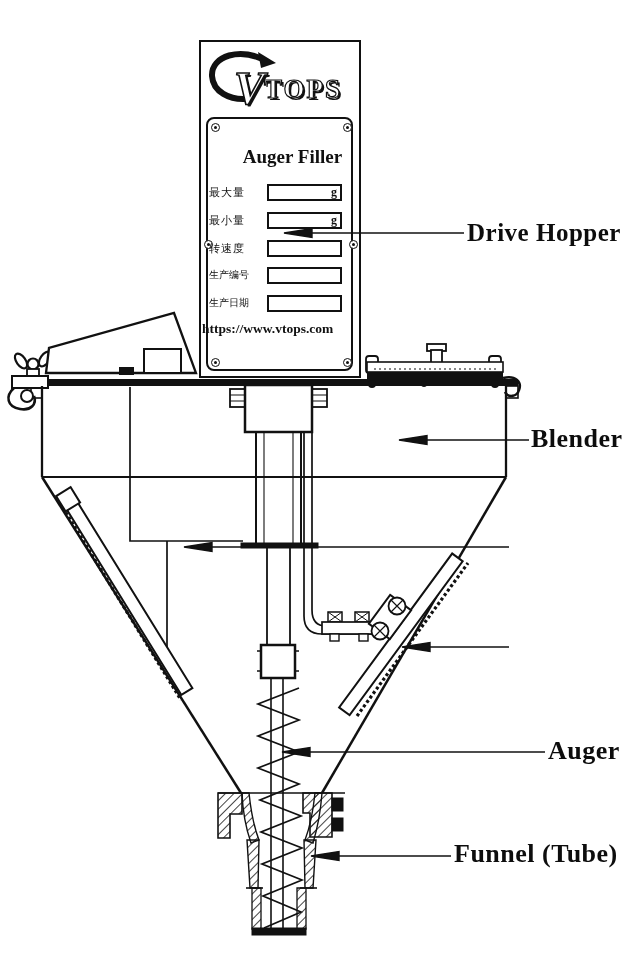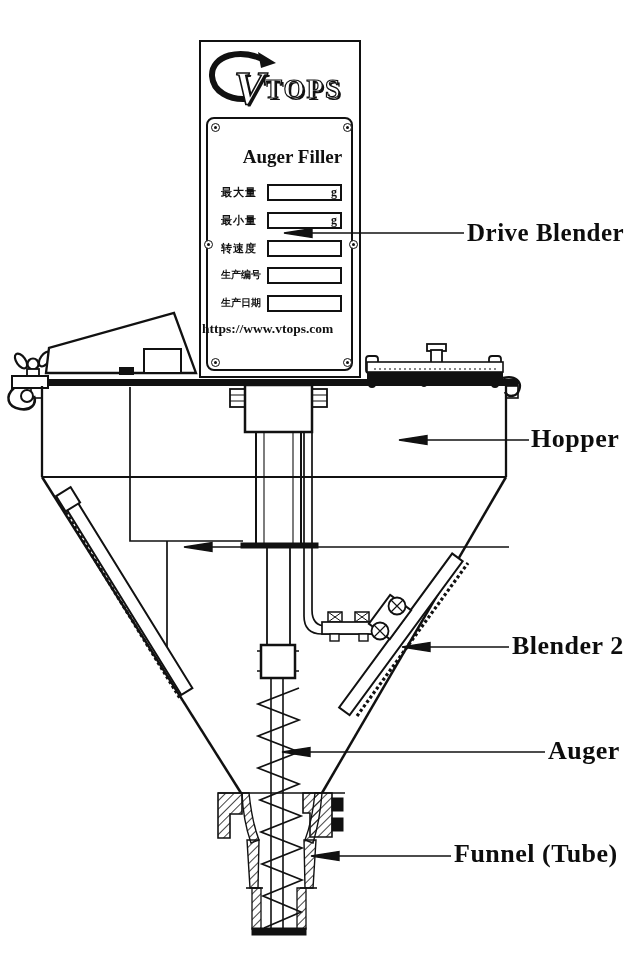--- a/index.html
+++ b/index.html
@@ -14,22 +14,22 @@
   .cbox{position:absolute;z-index:2;left:199px;top:40px;width:158px;height:334px;
         border:2.6px solid #111;background:transparent;}
   .panel{position:absolute;z-index:2;left:206px;top:117px;width:143px;height:250px;
          border:2.4px solid #111;border-radius:8px;background:#fff;}
   .screw{position:absolute;z-index:3;width:7px;height:7px;border:1.5px solid #111;
          border-radius:50%;background:#fff;}
   .screw::after{content:"";position:absolute;left:2px;top:2px;width:3px;height:3px;
          background:#111;border-radius:50%;}
   .panel-title{left:206px;top:146px;width:173px;text-align:center;
                font-weight:bold;font-size:19px;}
-  .row-label{position:absolute;z-index:3;left:221px;width:46px;height:18px;
-             font-size:11px;font-weight:bold;line-height:18px;letter-spacing:1px;
+  .row-label{position:absolute;z-index:3;left:209px;width:46px;height:18px;
+             font-size:11px;font-weight:normal;line-height:18px;letter-spacing:1px;
              white-space:nowrap;overflow:hidden;}
   .row-label.small{font-size:10px;letter-spacing:0;}
   .row-box{position:absolute;z-index:3;left:267px;width:68px;height:13px;
            border:2px solid #111;background:#fff;font-size:12px;font-weight:bold;
            text-align:right;line-height:13px;padding-right:3px;}
   .url{left:202px;top:321px;width:153px;text-align:left;font-weight:bold;font-size:13.5px;}
 </style>
 </head>
 <body>
 
@@ -194,23 +194,22 @@
   <div class="row-box" style="top:240px;"></div>
 
   <div class="row-label small" style="top:266px;">生产编号</div>
   <div class="row-box" style="top:267px;"></div>
 
   <div class="row-label small" style="top:294px;">生产日期</div>
   <div class="row-box" style="top:295px;"></div>
 
   <div class="txt url">https://www.vtops.com</div>
 
-  <div class="callout" style="left:467px;top:220px;font-size:25px;">Drive Blender</div>
-  <div class="callout" style="left:531px;top:426px;">Hopper</div>
-  <div class="callout" style="left:512px;top:633px;">Blender 2</div>
+  <div class="callout" style="left:467px;top:220px;font-size:25px;">Drive Hopper</div>
+  <div class="callout" style="left:531px;top:426px;">Blender</div>
   <div class="callout" style="left:548px;top:738px;">Auger</div>
   <div class="callout" style="left:454px;top:841px;">Funnel (Tube)</div>
 
   <svg class="overlay" width="640" height="960" viewBox="0 0 640 960">
     <g stroke="#111" stroke-width="1.4" fill="#111">
       <line x1="306" y1="233" x2="464" y2="233"></line>
       <polygon points="284,233 312,228.5 312,237.5"></polygon>
       <line x1="421" y1="440" x2="529" y2="440"></line>
       <polygon points="399,440 427,435.5 427,444.5"></polygon>
       <line x1="206" y1="547" x2="509" y2="547"></line>

